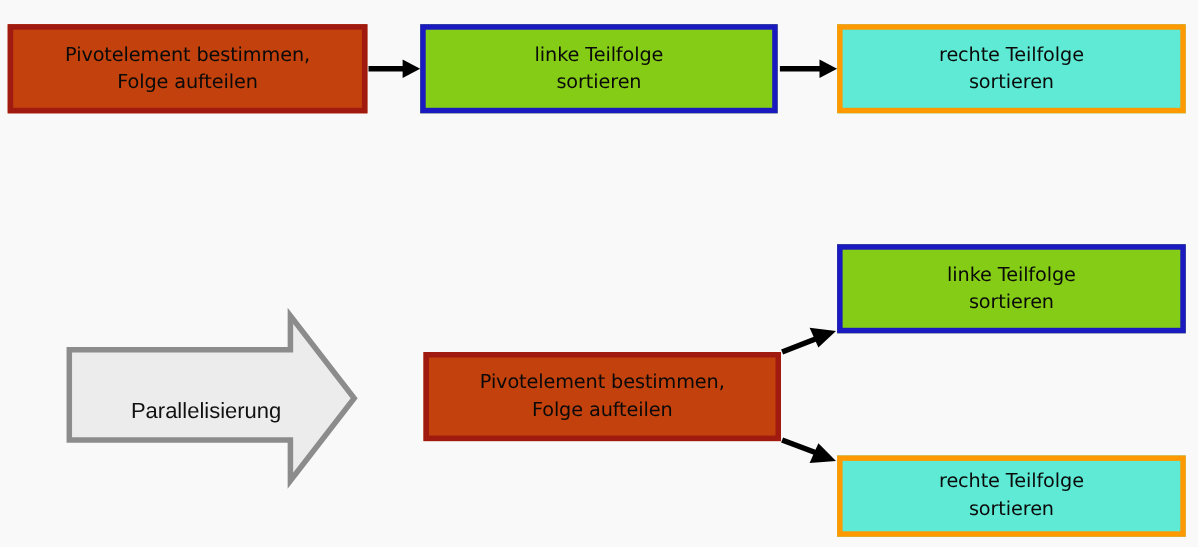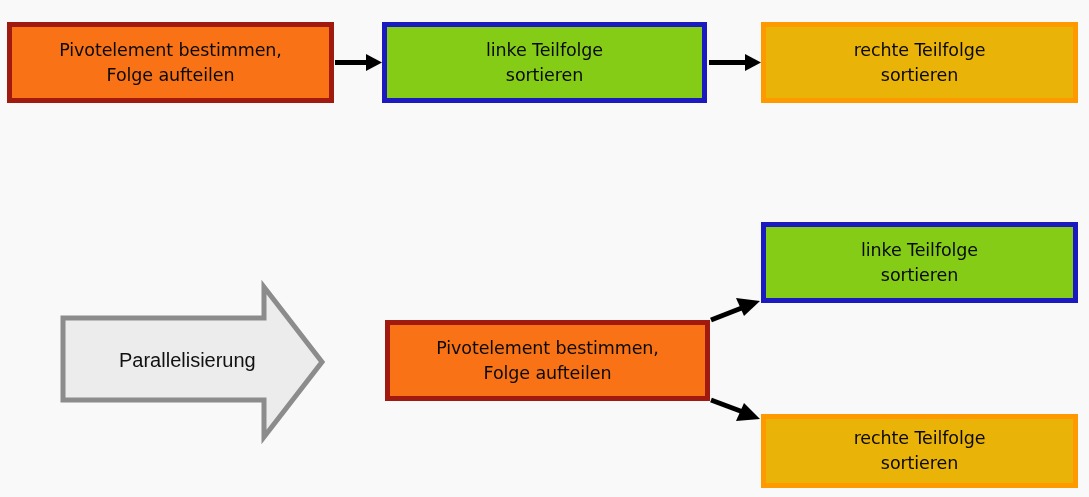--- a/index.html
+++ b/index.html
@@ -29,23 +29,23 @@
     justify-content: center;
     text-align: center;
     font-family: "DejaVu Sans", sans-serif;
     font-size: 17.5px;
     line-height: 1.42;
     color: #0a0a0a;
     letter-spacing: -0.1px;
   }
   .box .line { display: block; white-space: nowrap; }
 
-  .box-red    { background: #f97316; border: 5px solid #a01a10; }
+  .box-red    { background: #c2410c; border: 5px solid #a01a10; }
   .box-blue   { background: #84cc16; border: 5px solid #1a1ac0; }
-  .box-yellow { background: #eab308; border: 5px solid #fe9a00; }
+  .box-yellow { background: #5eead4; border: 5px solid #fe9a00; }
 
   .arrow-svg {
     position: absolute;
     left: 0; top: 0;
     width: 1089px;
     height: 497px;
     pointer-events: none;
   }
   .par-label {
     position: absolute;
@@ -108,15 +108,15 @@
       <line x1="711" y1="320" x2="743" y2="307.5" stroke="#000" stroke-width="5"></line>
       <polygon points="760,301 736,298 744,316" fill="#000"></polygon>
     </g>
 
     <g>
       <line x1="711" y1="400" x2="743" y2="412" stroke="#000" stroke-width="5"></line>
       <polygon points="760,419 736,421 744,403" fill="#000"></polygon>
     </g>
   </svg>
 
-  <div class="par-label" style="left:119px; top:349px;">Parallelisierung</div>
+  <div class="par-label" style="left:119px; top:363px;">Parallelisierung</div>
 
 </div>
 
 </body></html>

